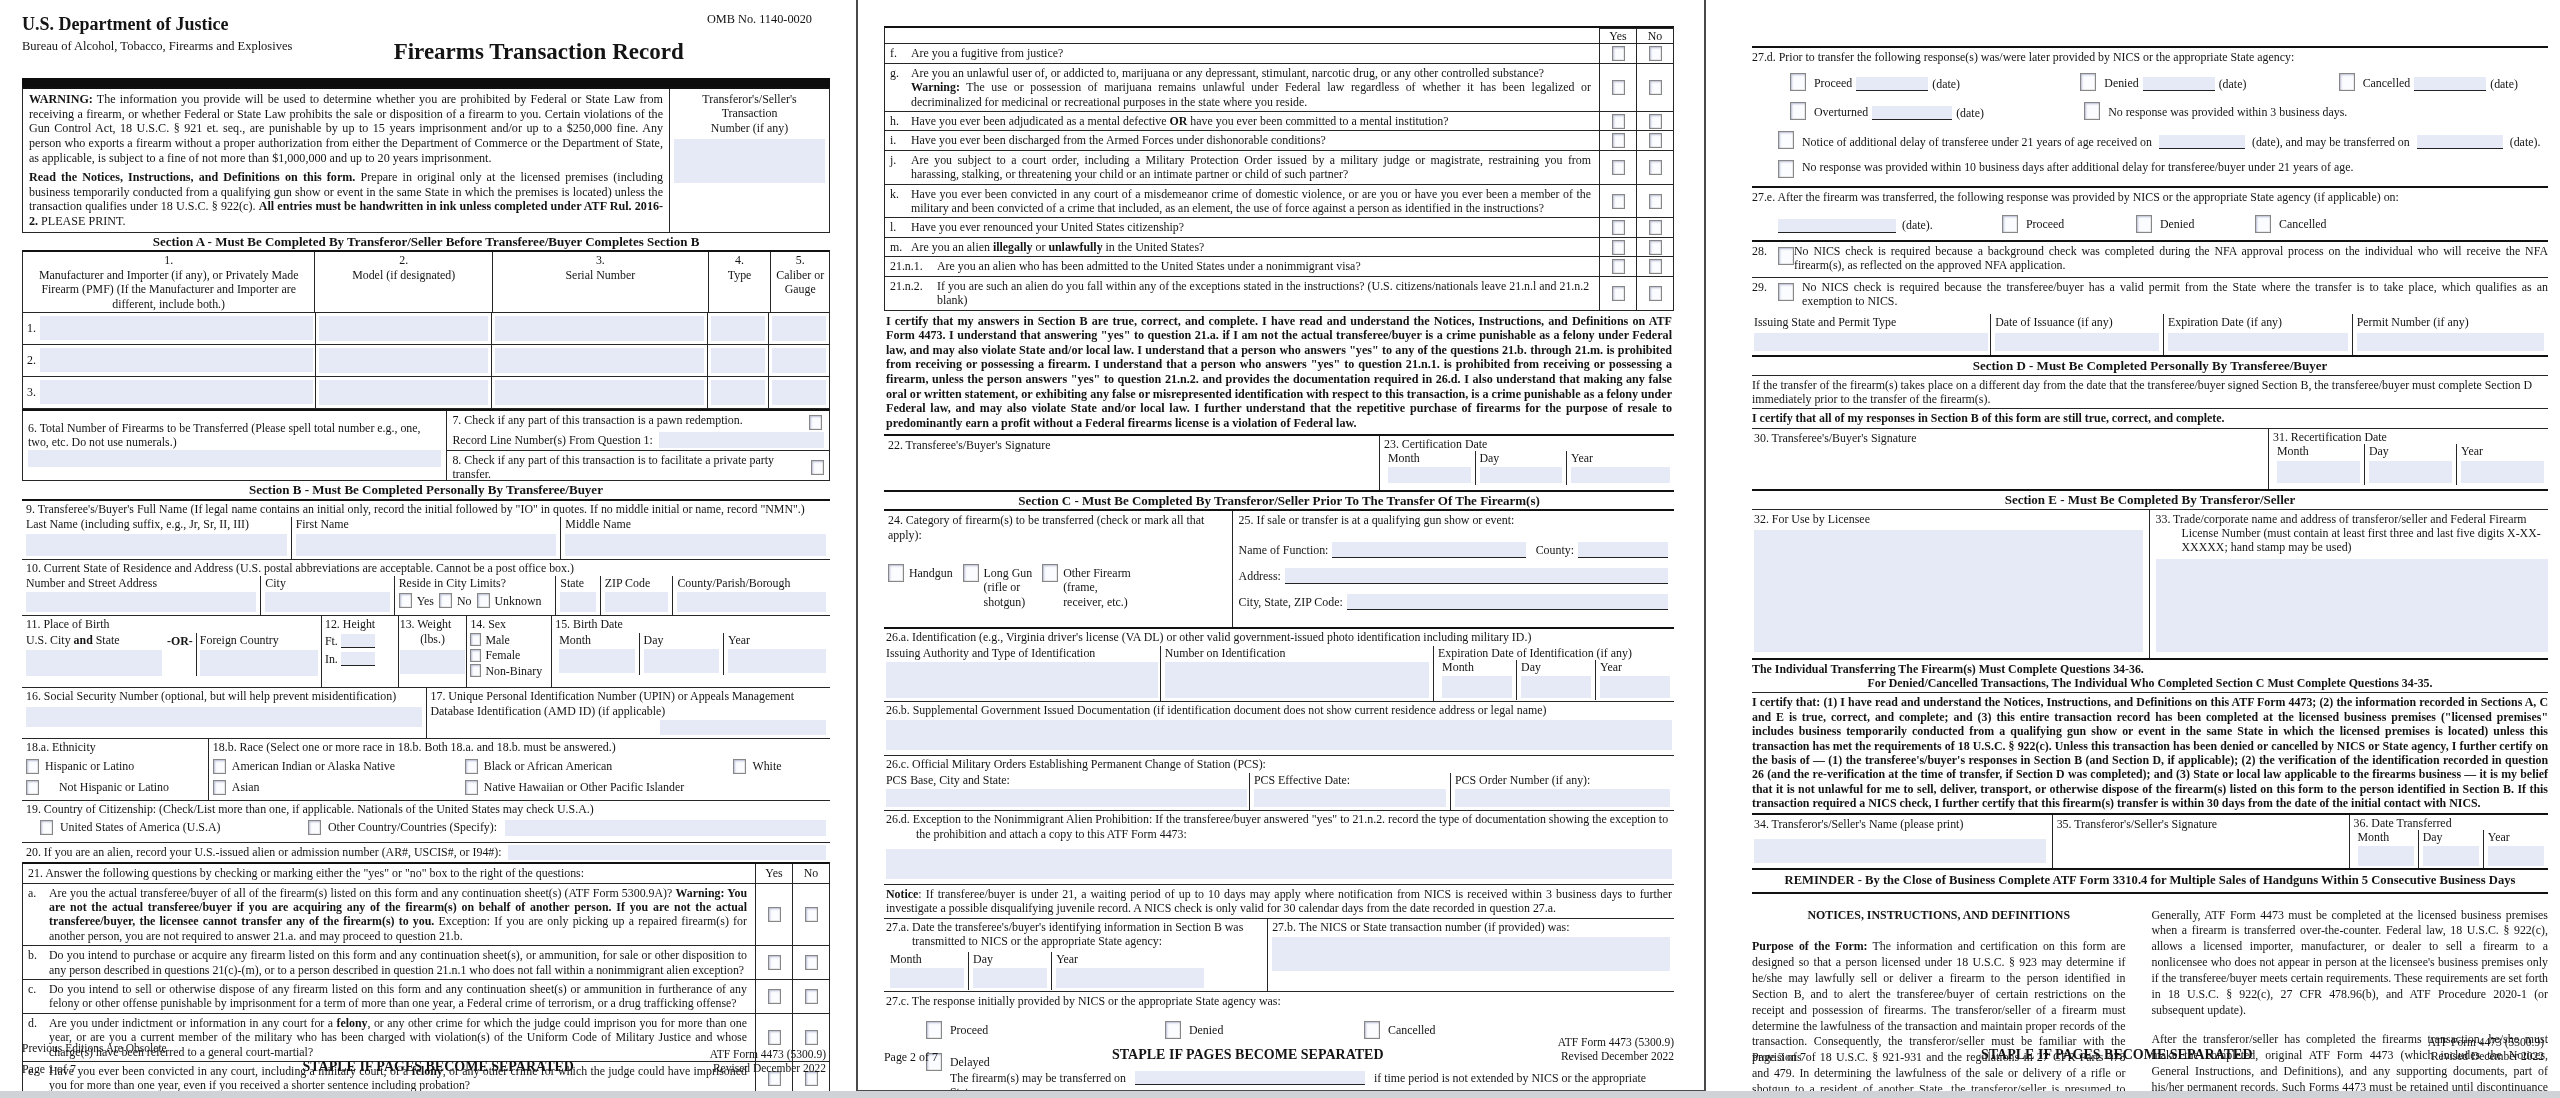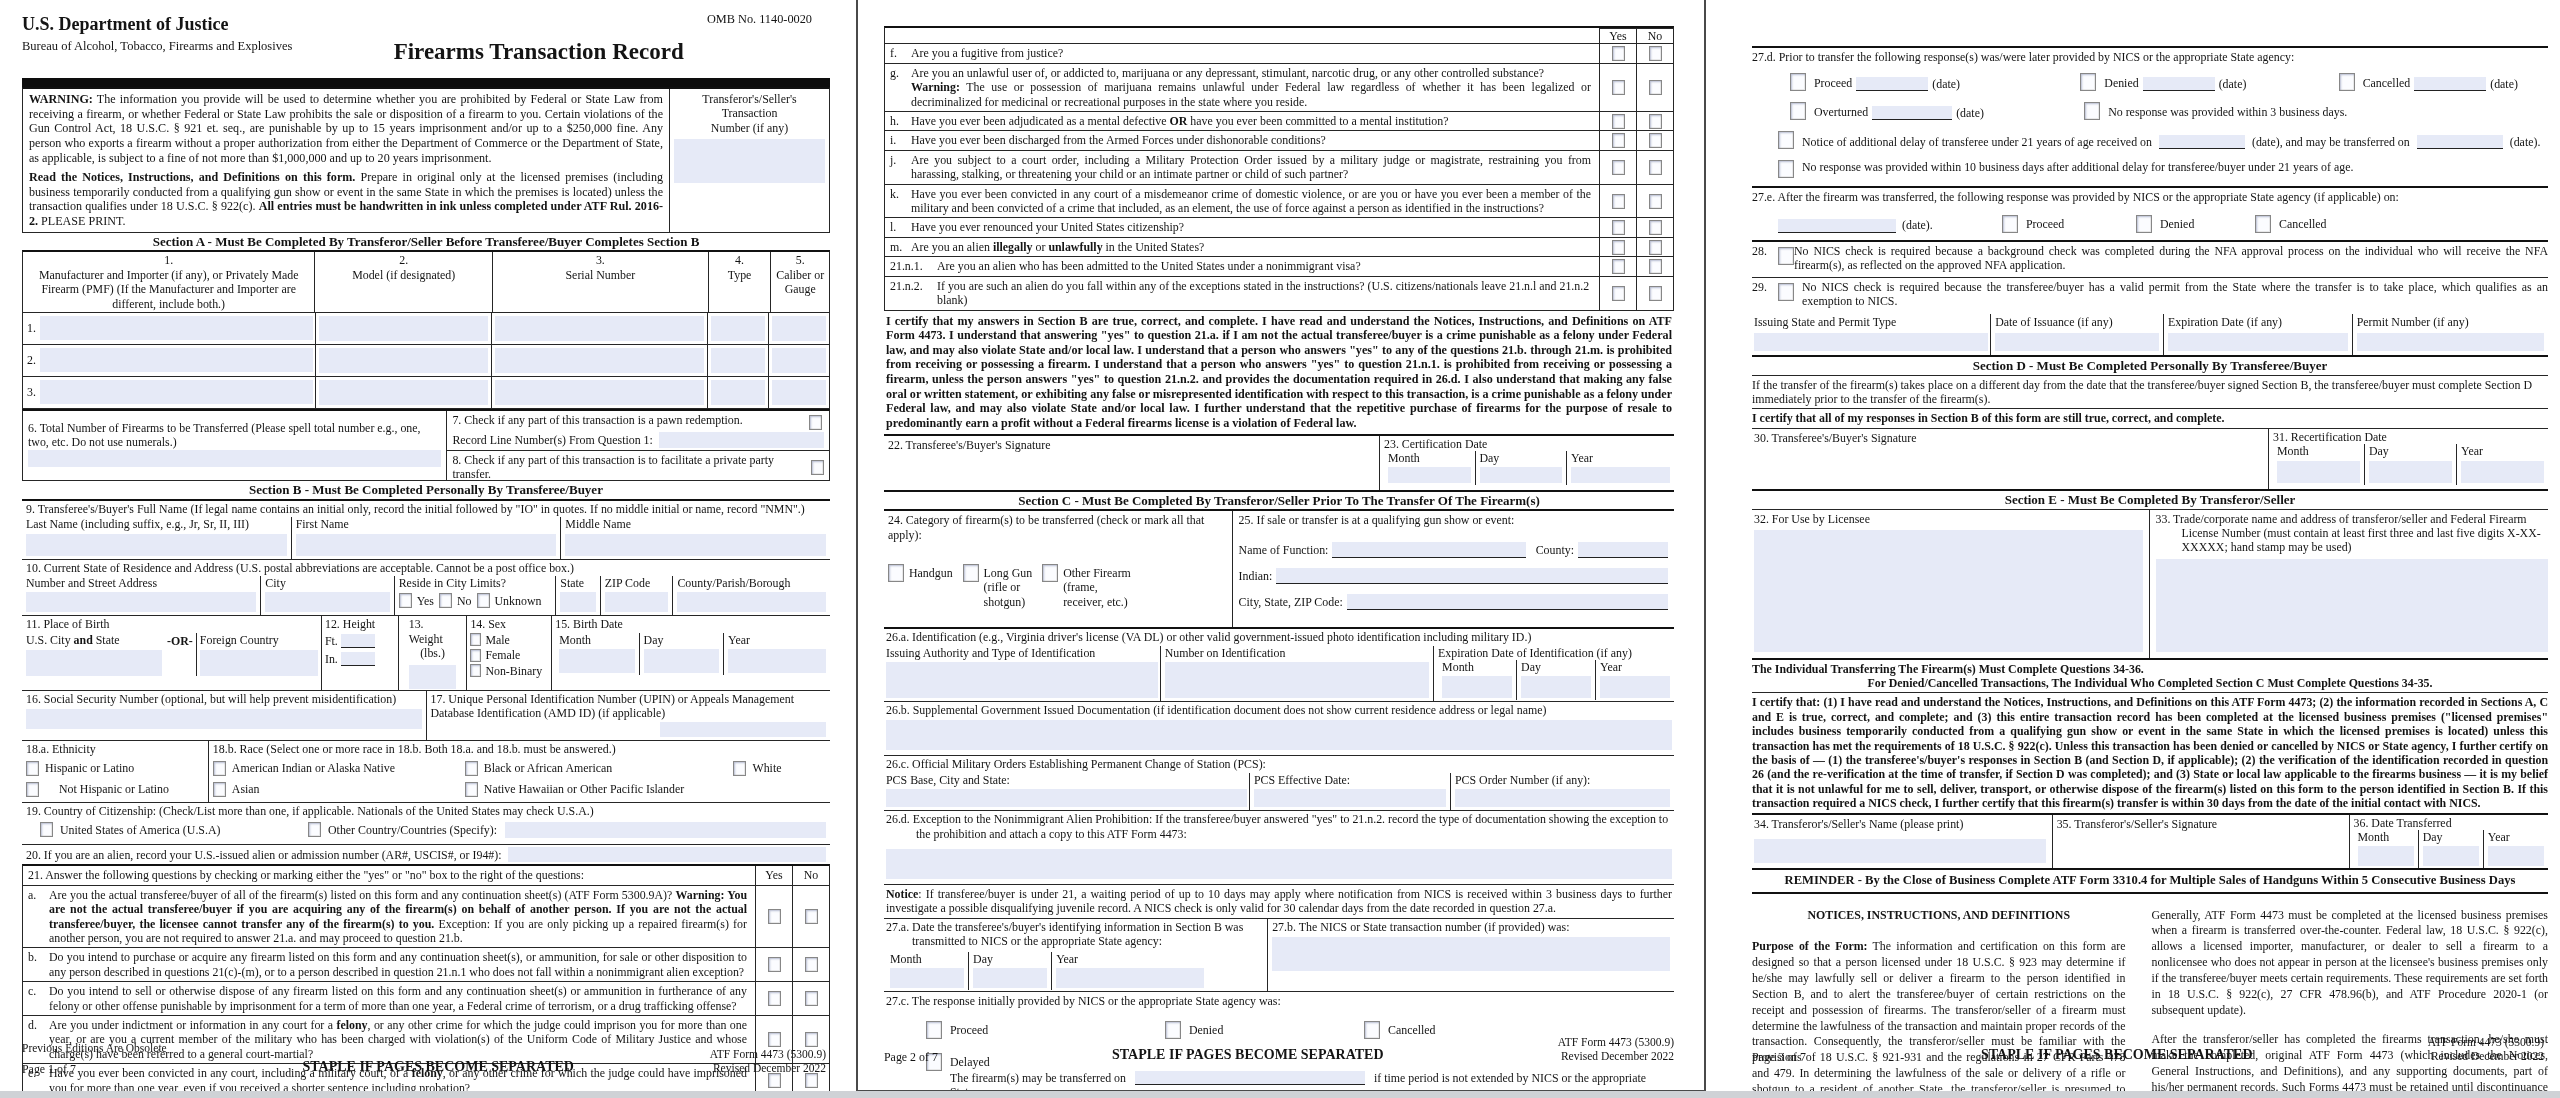--- a/index.html
+++ b/index.html
@@ -194,21 +194,21 @@
         <div style="flex:1.15;padding-right:2px"><span><span>U.S. City </span><span class="b">and</span><span> State</span></span><div class="f" style="height:26px;margin-top:3px"></div></div>
         <div class="b" style="width:32px;text-align:center;padding-top:1px">-OR-</div>
         <div class="bl" style="flex:1;padding:0 3px"><span>Foreign Country</span><div class="f" style="height:26px;margin-top:3px"></div></div>
       </div>
     </div>
     <div class="bl" style="width:9.5%;padding:1px 3px">
       <span>12.  Height</span>
       <div style="margin-top:2px"><span>Ft.</span> <span class="blank" style="width:34px"></span></div>
       <div style="margin-top:4px"><span>In.</span> <span class="blank" style="width:34px"></span></div>
     </div>
-    <div class="bl" style="width:8.5%;padding:1px 10px;text-align:center">
+    <div class="bl" style="width:8.5%;padding:1px 1px;text-align:center">
       <span class="lbl" style="text-align:left">13.  Weight</span>
       <span class="lbl">(lbs.)</span>
       <div class="f" style="height:24px;margin-top:4px"></div>
     </div>
     <div class="bl" style="width:10.5%;padding:1px 3px">
       <span>14.  Sex</span>
       <div class="row" style="gap:4px;margin-top:1px;align-items:center">
             <span class="cb" style="width:11px;height:13px"></span>
             <span>Male</span>
           </div>
@@ -505,21 +505,21 @@
     </div>
     <div class="bl" style="flex:1;padding:2px 6px">
       <span>25.  If sale or transfer is at a qualifying gun show or event:</span>
       <div class="row" style="margin-top:14px;align-items:flex-end">
         <span>Name of Function:</span>
             <span class="blank" style="flex:1;margin:0 10px 0 4px;height:16px"></span>
         <span>County:</span>
             <span class="blank" style="width:90px;margin-left:4px;height:16px"></span>
       </div>
       <div class="row" style="margin-top:10px;align-items:flex-end">
-        <span>Indian:</span>
+        <span>Address:</span>
             <span class="blank" style="flex:1;margin-left:4px;height:16px"></span>
       </div>
       <div class="row" style="margin-top:10px;align-items:flex-end">
         <span>City, State, ZIP Code:</span>
             <span class="blank" style="flex:1;margin-left:4px;height:16px"></span>
       </div>
     </div>
   </div>
 
   <div>

